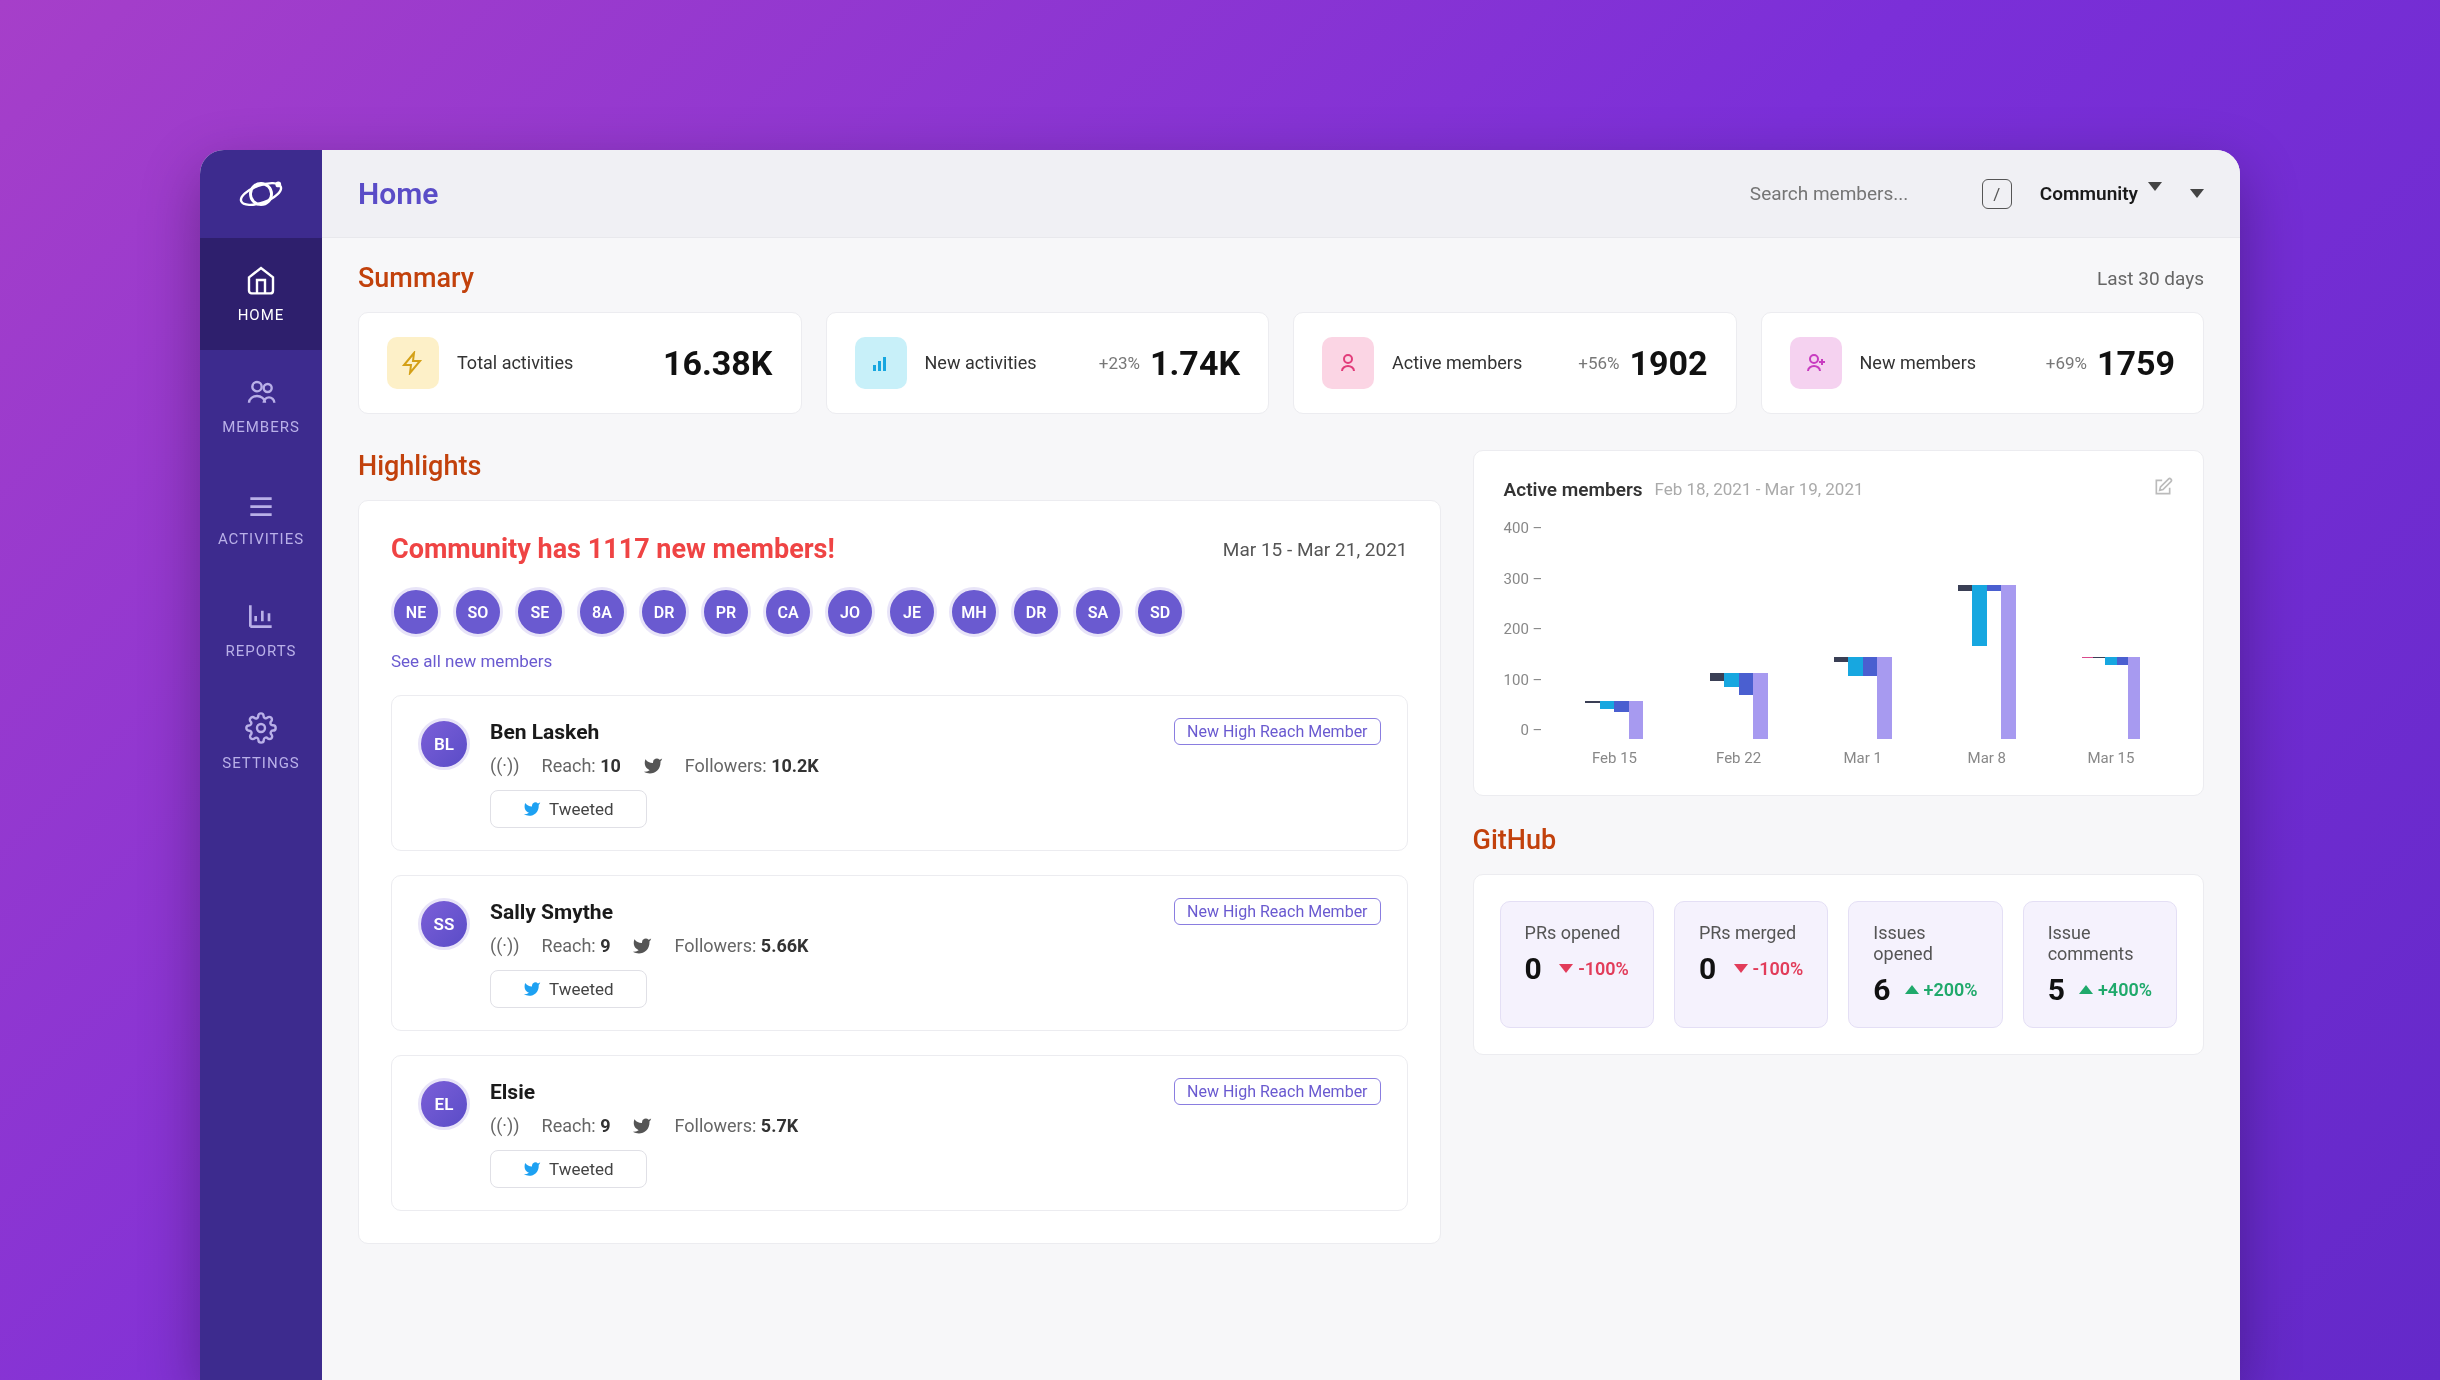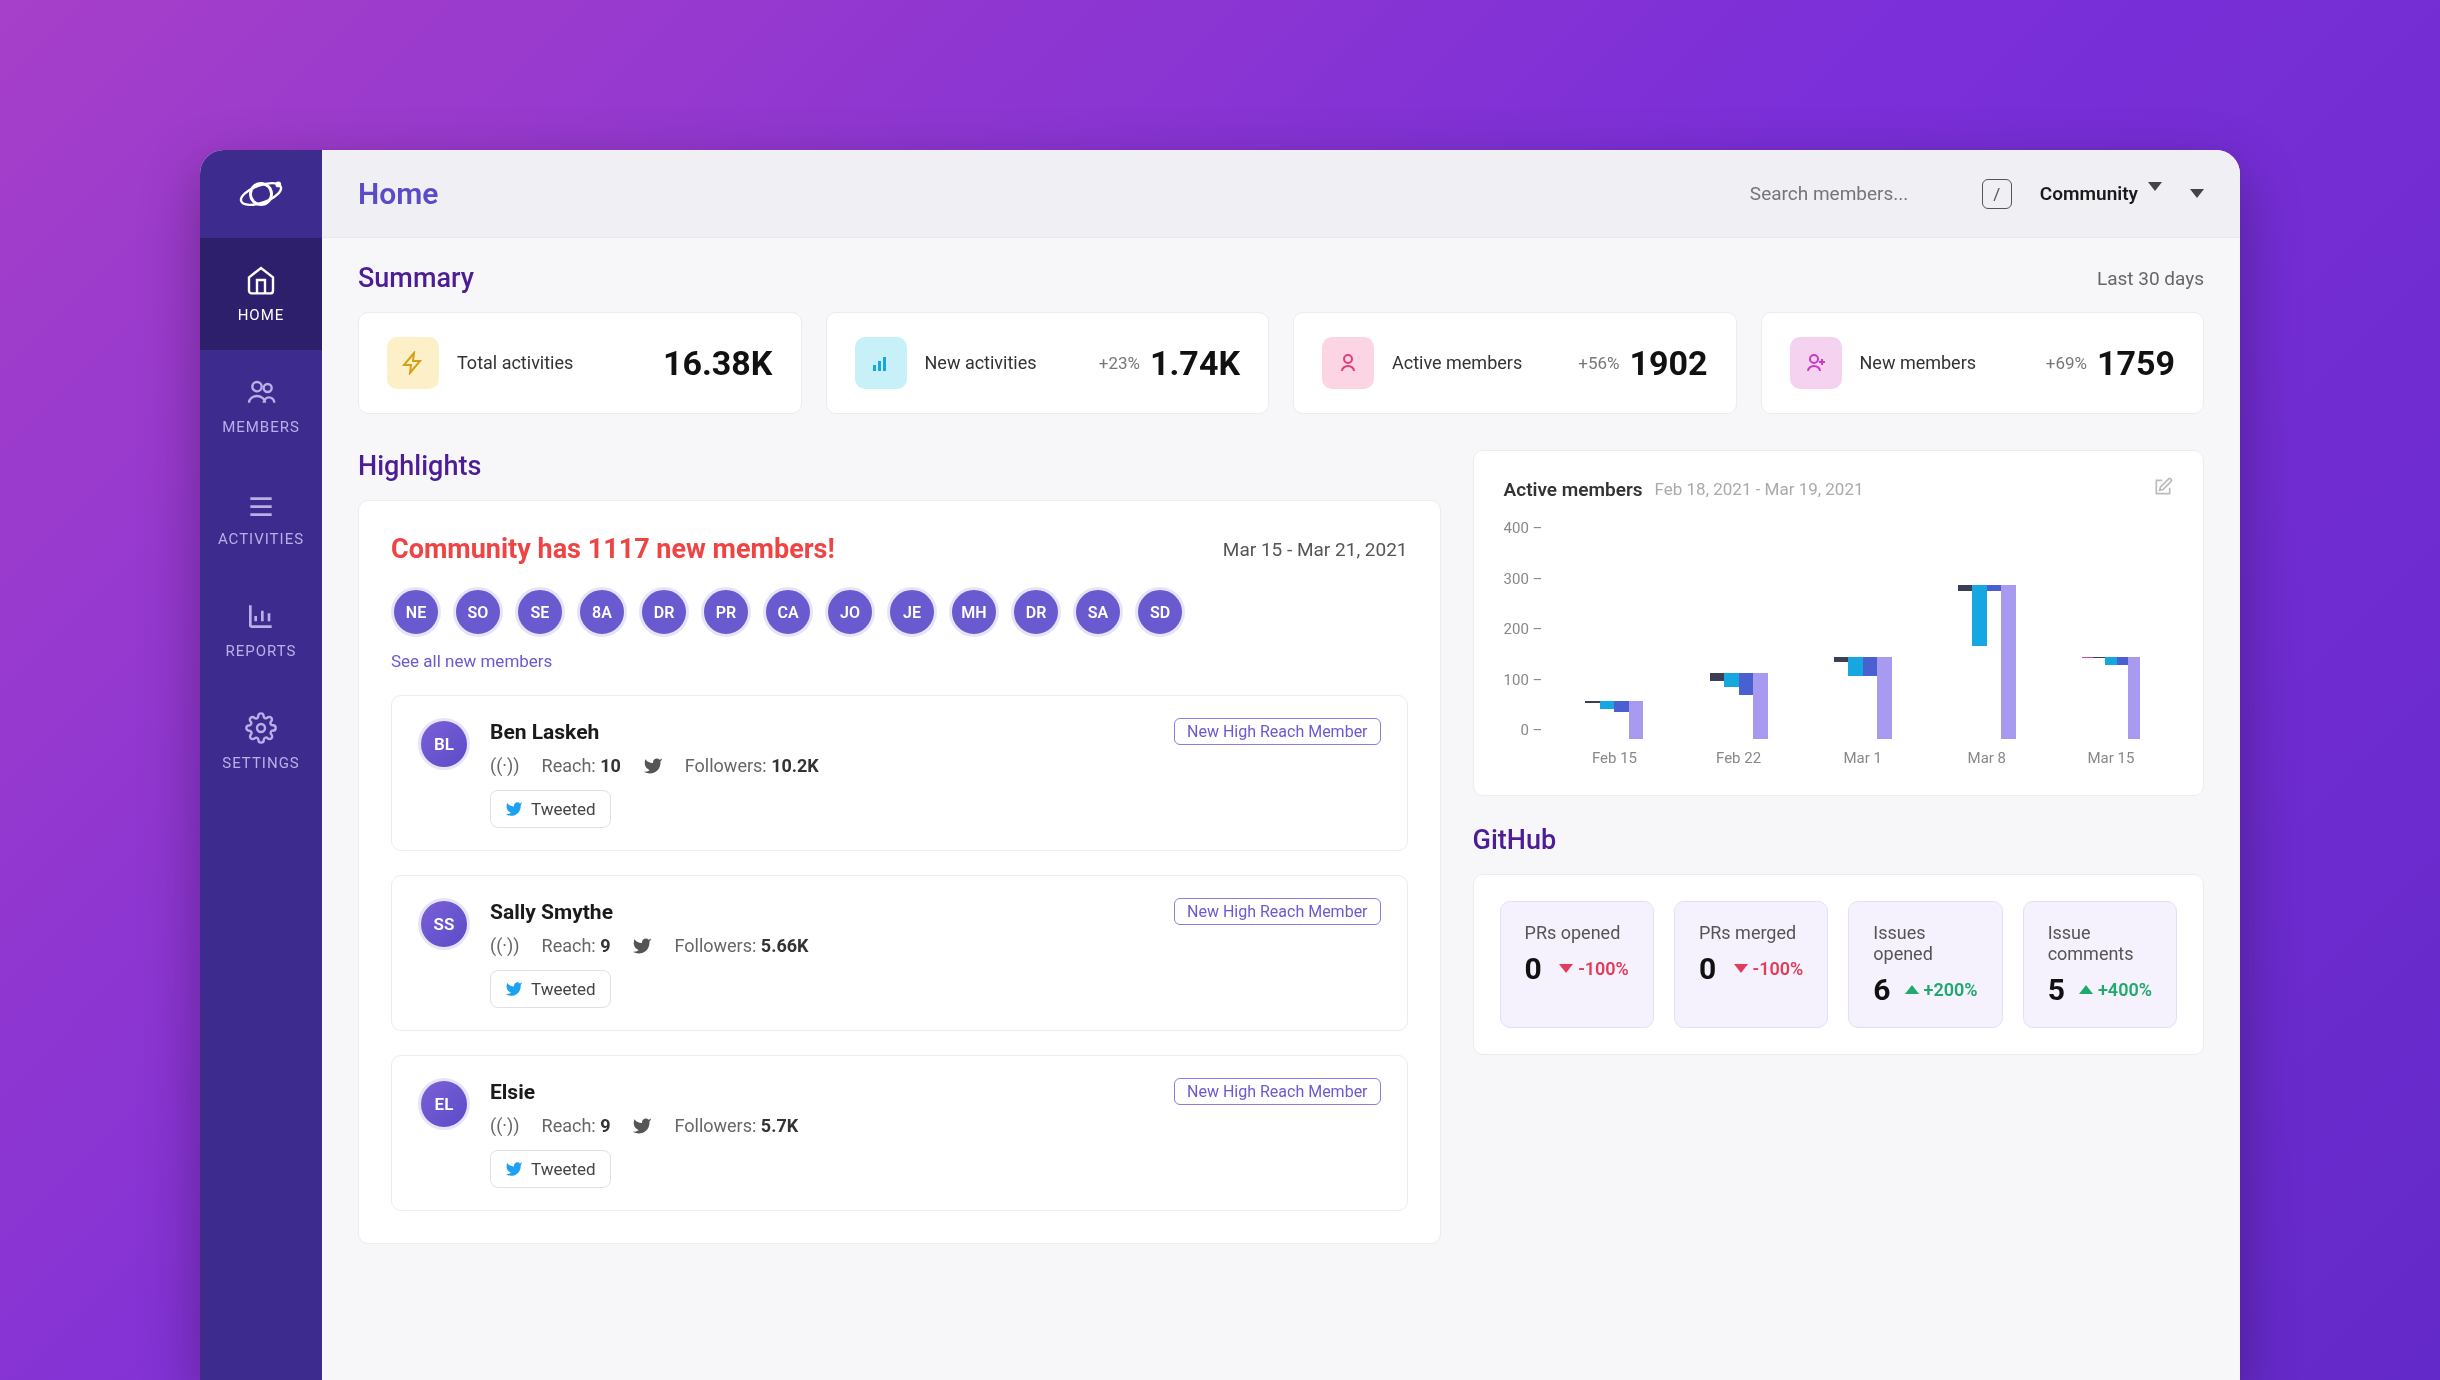--- a/index.html
+++ b/index.html
@@ -14,21 +14,21 @@
 .main{flex:1;display:flex;flex-direction:column;overflow:hidden}
 .topbar{height:88px;display:flex;align-items:center;padding:0 36px;border-bottom:1px solid #e8e8ec;background:#f0f0f4}
 .page-title{font-size:30px;font-weight:600;color:#5a4cc7}
 .topbar-right{margin-left:auto;display:flex;align-items:center;gap:28px}
 .search{display:flex;align-items:center;gap:2px}
 .search input{border:none;background:transparent;font-size:19px;color:#999;outline:none;width:230px}
 .kbd{border:1.5px solid #555;border-radius:6px;width:30px;height:30px;display:flex;align-items:center;justify-content:center;font-size:17px;color:#555}
 .dd{display:flex;align-items:flex-start;gap:10px;font-size:19px;font-weight:600;color:#1a1a1a;cursor:pointer}
 .content{padding:24px 36px;overflow-y:auto;flex:1}
 .section-head{display:flex;align-items:center;justify-content:space-between;margin-bottom:18px}
-.section-title{font-size:27px;font-weight:500;color:#4c1d95}
+.section-title{font-size:27px;font-weight:500;color:#c2410c}
 .muted{color:#666;font-size:19px}
 .cards{display:flex;gap:24px;margin-bottom:36px}
 .card{flex:1;background:#fff;border:1px solid #ececf0;border-radius:10px;padding:24px 28px;display:flex;align-items:center;gap:18px}
 .card-icon{width:52px;height:52px;border-radius:10px;display:flex;align-items:center;justify-content:center;flex-shrink:0}
 .ic-yellow{background:#fdf0c8}
 .ic-cyan{background:#c8f0f9}
 .ic-pink{background:#fbd5e4}
 .ic-pink2{background:#f5d2f0}
 .card-label{font-size:18px;color:#333;line-height:1.3}
 .card-val{margin-left:auto;display:flex;align-items:center;gap:10px}
@@ -45,21 +45,21 @@
 .av{width:50px;height:50px;border-radius:50%;background:#6a5ad0;color:#fff;display:flex;align-items:center;justify-content:center;font-size:16px;font-weight:600;border:3px solid #e8e4f8}
 .link{color:#6a5ad0;font-size:17px;cursor:pointer}
 .member-card{border:1px solid #ececf0;border-radius:10px;padding:22px 26px;margin-top:24px;display:flex;gap:20px}
 .member-av{width:52px;height:52px;border-radius:50%;background:linear-gradient(135deg,#7b5fd8,#5a4cc7);color:#fff;display:flex;align-items:center;justify-content:center;font-size:17px;font-weight:600;border:3px solid #e8e4f8;flex-shrink:0}
 .member-body{flex:1}
 .member-head{display:flex;justify-content:space-between;align-items:center}
 .member-name{font-size:21px;font-weight:700;color:#1a1a1a}
 .badge{border:1.5px solid #8a7de0;color:#6a5ad0;font-size:16px;padding:3px 12px;border-radius:6px}
 .member-stats{display:flex;gap:22px;margin-top:10px;color:#666;font-size:18px;align-items:center}
 .member-stats b{color:#333;font-weight:700}
-.chip{display:inline-flex;align-items:center;gap:8px;border:1px solid #e0e0e6;border-radius:8px;padding:8px 14px;margin-top:14px;font-size:17px;color:#444}
+.chip{display:inline-flex;align-items:center;gap:8px;border:1px solid #e0e0e6;border-radius:8px;padding:8px 32px;margin-top:14px;font-size:17px;color:#444}
 .chart-panel{background:#fff;border:1px solid #ececf0;border-radius:10px;padding:26px 30px;margin-bottom:28px}
 .chart-head{display:flex;align-items:center;gap:12px;margin-bottom:18px}
 .chart-title{font-size:19px;font-weight:600;color:#333}
 .chart-sub{font-size:17px;color:#aaa}
 .chart-edit{margin-left:auto;color:#bbb;cursor:pointer}
 .chart{display:flex;height:250px;gap:10px}
 .yaxis{display:flex;flex-direction:column;justify-content:space-between;align-items:flex-end;font-size:15px;color:#888;padding-bottom:30px}
 .bars{flex:1;display:flex;align-items:flex-end;justify-content:space-around;position:relative;padding-bottom:30px}
 .bar-group{width:58px;display:flex;flex-direction:row;position:relative}
 .seg{width:100%}

